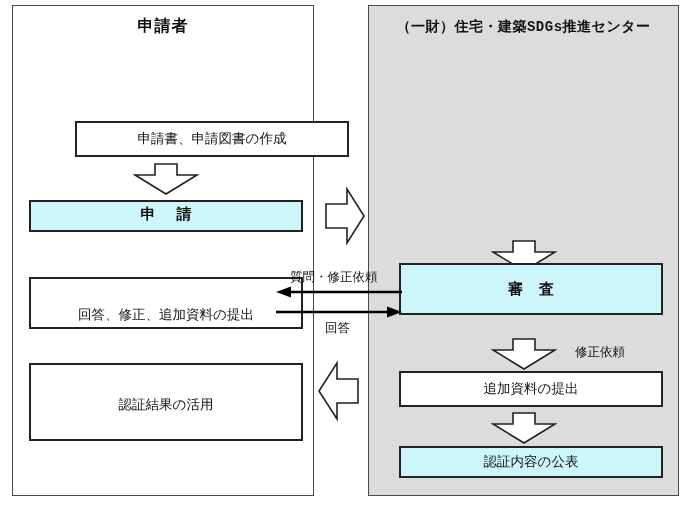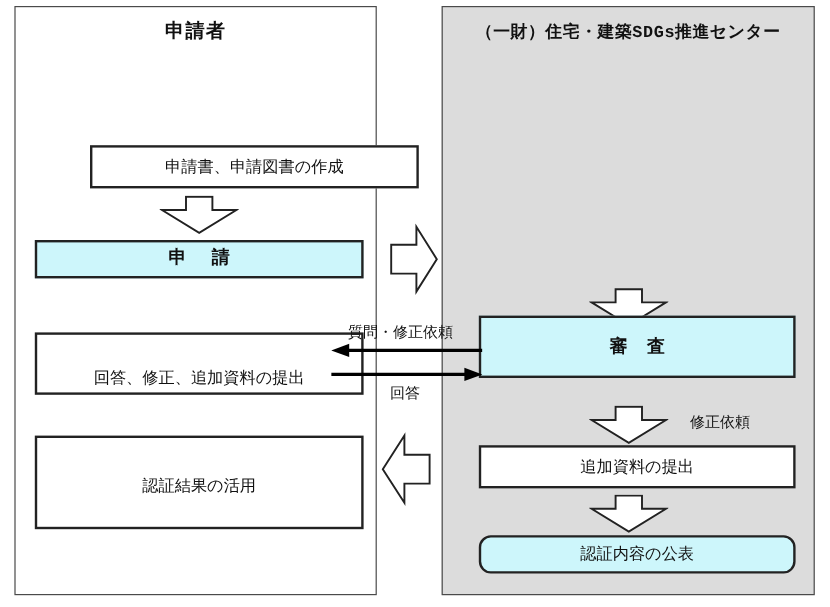--- a/index.html
+++ b/index.html
@@ -138,21 +138,21 @@
   <div class="edge-label" style="left:575px; top:344px;">修正依頼</div>
 
   <div class="box" style="left:399px; top:371px; width:264px; height:36px;">追加資料の提出</div>
 
   <div class="chevron" style="left:491px; top:412px;">
     <svg width="66" height="33" viewBox="0 0 66 33">
       <polygon points="22,1 44,1 44,12 64,12 33,31 2,12 22,12" fill="#ffffff" stroke="#222222" stroke-width="1.6" stroke-linejoin="miter"></polygon>
     </svg>
   </div>
 
-  <div class="box cyan" style="left:399px; top:446px; width:264px; height:32px;border-radius:10px;">認証内容の公表</div>
+  <div class="box cyan" style="left:399px; top:446px; width:264px; height:32px;">認証内容の公表</div>
 
   <div class="chevron" style="left:324px; top:186px;">
     <svg width="42" height="60" viewBox="0 0 42 60">
       <polygon points="2,18 23,18 23,3 40,30 23,57 23,42 2,42" fill="#ffffff" stroke="#222222" stroke-width="1.6" stroke-linejoin="miter"></polygon>
     </svg>
   </div>
 
   <div class="chevron" style="left:316px; top:360px;">
     <svg width="44" height="62" viewBox="0 0 44 62">
       <polygon points="42,19 21,19 21,3 3,31 21,59 21,43 42,43" fill="#ffffff" stroke="#222222" stroke-width="1.6" stroke-linejoin="miter"></polygon>

